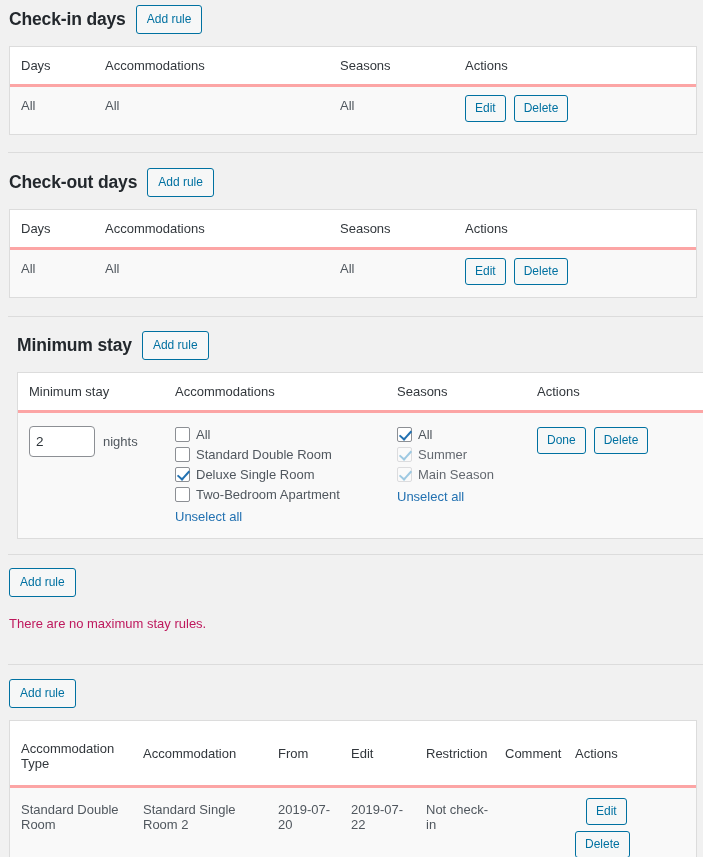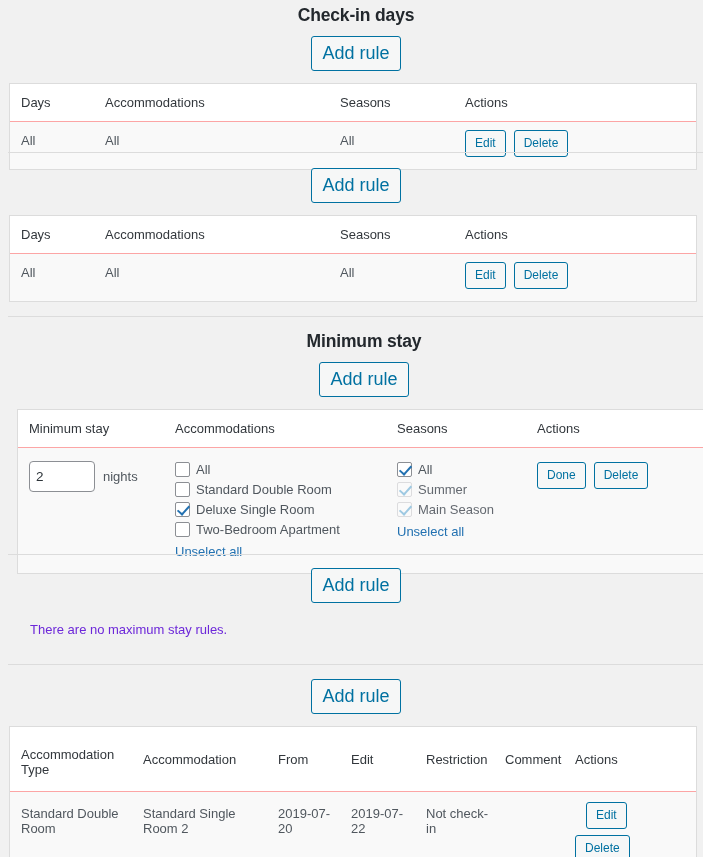--- a/index.html
+++ b/index.html
@@ -12,21 +12,20 @@
     overflow: hidden;
   }
   .page { position: relative; width: 703px; height: 857px; }
 
   
   .sec-head {
     display: flex;
     align-items: center;
     gap: 10px;
     padding: 0 0 0 9px;
-    flex-direction: column;
   }
   .sec-title {
     font-size: 17.5px;
     font-weight: 700;
     color: #23282d;
     line-height: 1.2;
     letter-spacing: -0.15px;
     white-space: nowrap;
   }
   .btn {
@@ -35,21 +34,21 @@
     font-size: 12px;
     line-height: 1;
     color: #0071a1;
     background: #f6f7f7;
     border: 1px solid #0071a1;
     border-radius: 3px;
     padding: 6px 9px 7px;
     cursor: pointer;
     white-space: nowrap;
   }
-  .btn-addrule { padding: 7px 10px 8px; font-size: 18px; }
+  .btn-addrule { padding: 7px 10px 8px; font-size: 12px; }
 
   
   .hr {
     height: 1px;
     background: #dcdcdc;
     margin: 0 6px 0 8px;
   }
 
   
   .tbl-wrap {
@@ -61,39 +60,38 @@
     width: 100%;
     border-collapse: collapse;
     font-size: 13px;
   }
   table.rules thead th {
     text-align: left;
     font-weight: 400;
     color: #32373c;
     background: #fff;
     padding: 11px 0 11px 0;
-    border-bottom: 1px solid #fca5a5;
+    border-bottom: 3px solid #fca5a5;
     vertical-align: middle;
     font-size: 13px;
   }
   table.rules tbody td {
     background: #f9f9f9;
     color: #50575e;
     padding: 11px 0 12px 0;
     vertical-align: top;
     font-size: 13px;
   }
   table.rules tbody tr { background: #f9f9f9; }
   .pad-l { padding-left: 11px !important; }
 
   .empty-msg {
     font-size: 13px;
-    color: #6d28d9;
+    color: #be185d;
     padding-left: 9px;
-    margin-left: 21px;
   }
 
   
   .cblist { list-style: none; margin: 0; padding: 0; }
   .cbrow {
     display: flex;
     align-items: center;
     gap: 6px;
     margin-bottom: 5px;
     font-size: 13px;
@@ -188,20 +186,21 @@
           </tr>
         </tbody>
       </table>
     </div>
   </div>
 
   <div class="hr" style="position:absolute; left:0; top:152px; width:697px;"></div>
 
   <div style="position:absolute; left:0; top:168px; width:703px;">
     <div class="sec-head">
+      <span class="sec-title">Check-out days</span>
       <button class="btn btn-addrule">Add rule</button>
     </div>
     <div class="tbl-wrap" style="margin-top:12px;">
       <table class="rules">
         <thead>
           <tr>
             <th class="pad-l" style="width:95px;">Days</th>
             <th style="width:235px;">Accommodations</th>
             <th style="width:125px;">Seasons</th>
             <th>Actions</th>

